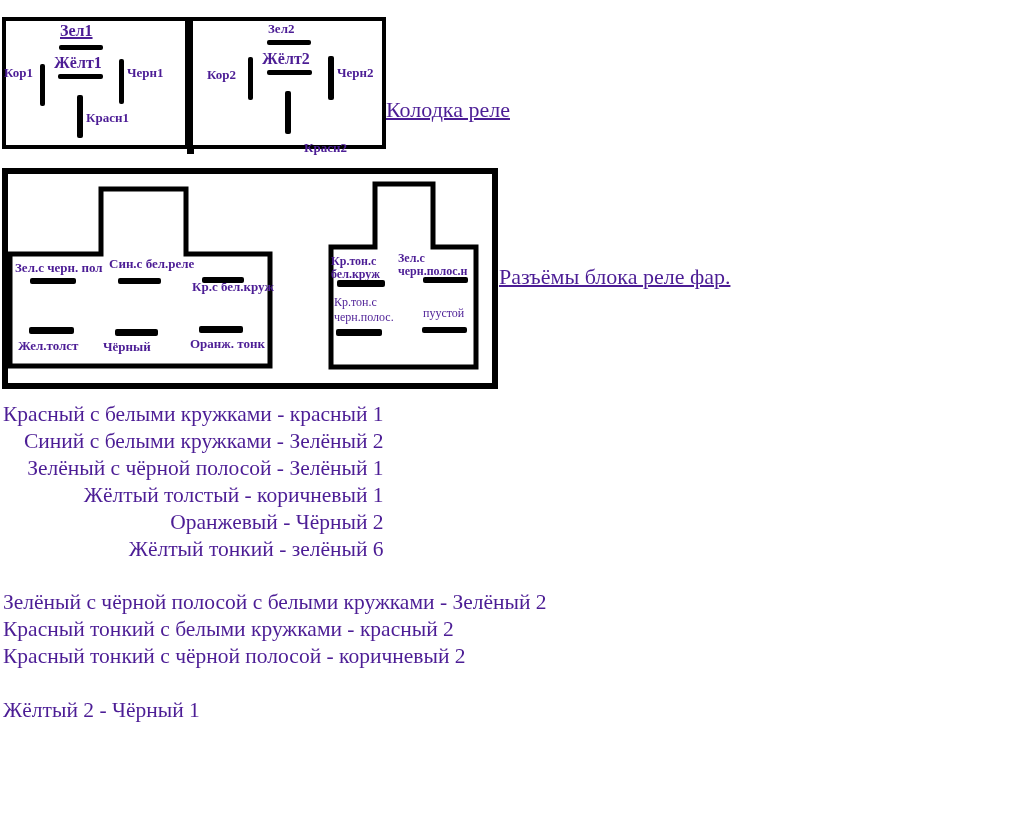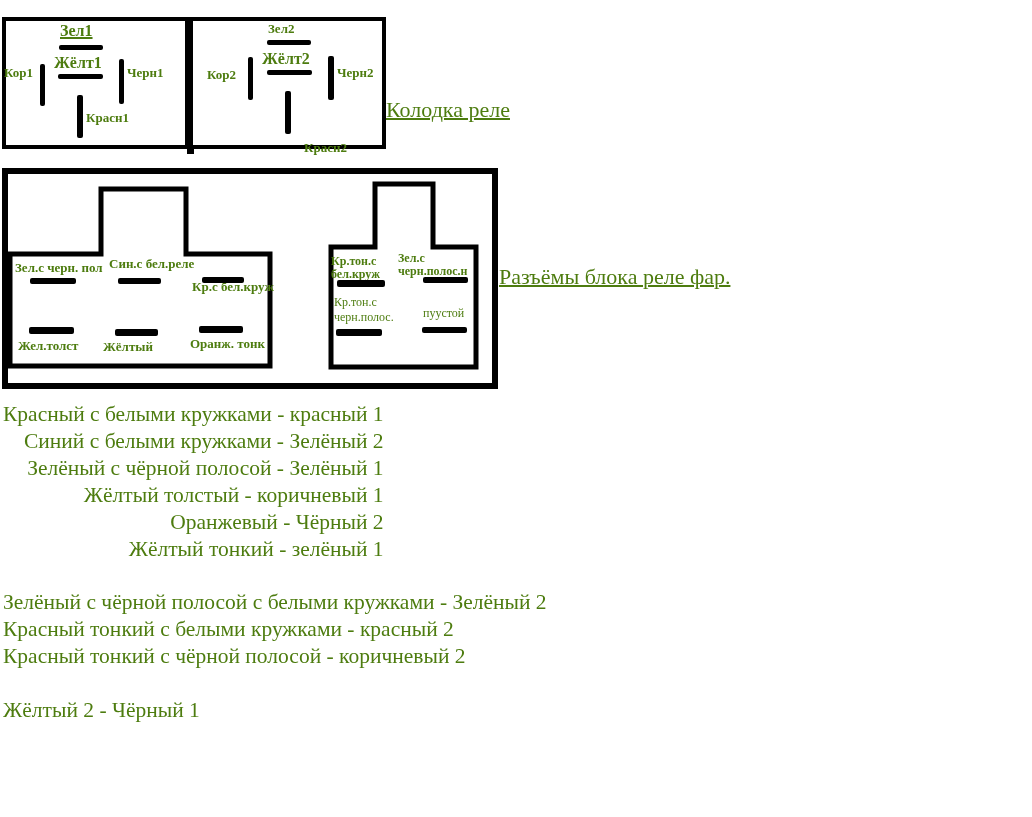--- a/index.html
+++ b/index.html
@@ -1,19 +1,19 @@
 <!DOCTYPE html>
 <html><head>
 <meta charset="utf-8">
 <style>
   html,body { margin:0; padding:0; background:#fff; }
   .page {
     position:relative; width:1032px; height:817px;
     background:#fff; overflow:hidden;
-    font-family:"Liberation Serif", serif; color:#4d7c0f;
+    font-family:"Liberation Serif", serif; color:#4c1d95;
   }
   .box {
     position:absolute; box-sizing:border-box;
     border:4px solid #000; background:#fff;
   }
   .bigbox {
     position:absolute; box-sizing:border-box;
     border:6px solid #000; background:#fff;
   }
   .pin { position:absolute; background:#000; border-radius:2px; }
@@ -78,21 +78,21 @@
 
   <div class="lbl sock" style="left:15px; top:261px;">Зел.с черн. пол</div>
   <div class="pin" style="left:30px; top:278px; width:46px; height:6px;"></div>
   <div class="lbl sock" style="left:109px; top:257px;">Син.с бел.реле</div>
   <div class="pin" style="left:118px; top:278px; width:43px; height:6px;"></div>
   <div class="lbl sock" style="left:192px; top:262px;margin-top:18px;">Кр.с бел.круж</div>
   <div class="pin" style="left:202px; top:277px; width:42px; height:6px;"></div>
   <div class="pin" style="left:29px; top:327px; width:45px; height:7px;"></div>
   <div class="lbl sock" style="left:18px; top:339px;">Жел.толст</div>
   <div class="pin" style="left:115px; top:329px; width:43px; height:7px;"></div>
-  <div class="lbl sock" style="left:103px; top:340px;">Жёлтый</div>
+  <div class="lbl sock" style="left:103px; top:340px;">Чёрный</div>
   <div class="pin" style="left:199px; top:326px; width:44px; height:7px;"></div>
   <div class="lbl sock" style="left:190px; top:337px;">Оранж. тонк</div>
 
   <div class="lbl sock2" style="left:331px; top:255px;">
     <div>Кр.тон.с</div>
     <div>бел.круж</div>
   </div>
   <div class="pin" style="left:337px; top:280px; width:48px; height:7px;"></div>
   <div class="lbl sock2" style="left:398px; top:252px;">
     <div>Зел.с</div>
@@ -108,21 +108,21 @@
   <div class="pin" style="left:422px; top:327px; width:45px; height:6px;"></div>
 
   <div class="title" style="left:499px; top:240px;">Разъёмы блока реле фар.</div>
 
   <div class="legend" style="left:3px; top:401px;text-align:right;">
     <div>Красный с белыми кружками - красный 1</div>
     <div>Синий с белыми кружками - Зелёный 2</div>
     <div>Зелёный с чёрной полосой - Зелёный 1</div>
     <div>Жёлтый толстый - коричневый 1</div>
     <div>Оранжевый - Чёрный 2</div>
-    <div>Жёлтый тонкий - зелёный 1</div>
+    <div>Жёлтый тонкий - зелёный 6</div>
   </div>
   <div class="legend" style="left:3px; top:589px;">
     <div>Зелёный с чёрной полосой с белыми кружками - Зелёный 2</div>
     <div>Красный тонкий с белыми кружками - красный 2</div>
     <div>Красный тонкий с чёрной полосой - коричневый 2</div>
   </div>
   <div class="legend" style="left:3px; top:697px;">
     <div>Жёлтый 2 - Чёрный 1</div>
   </div>
 

